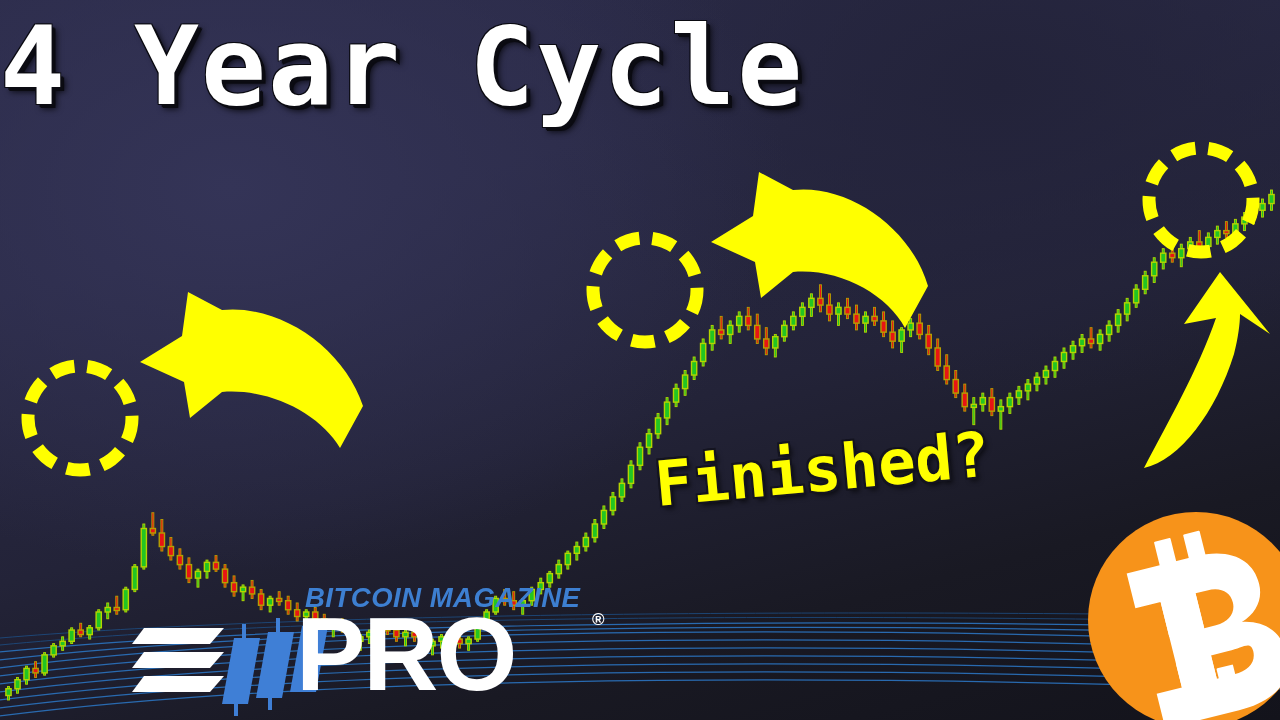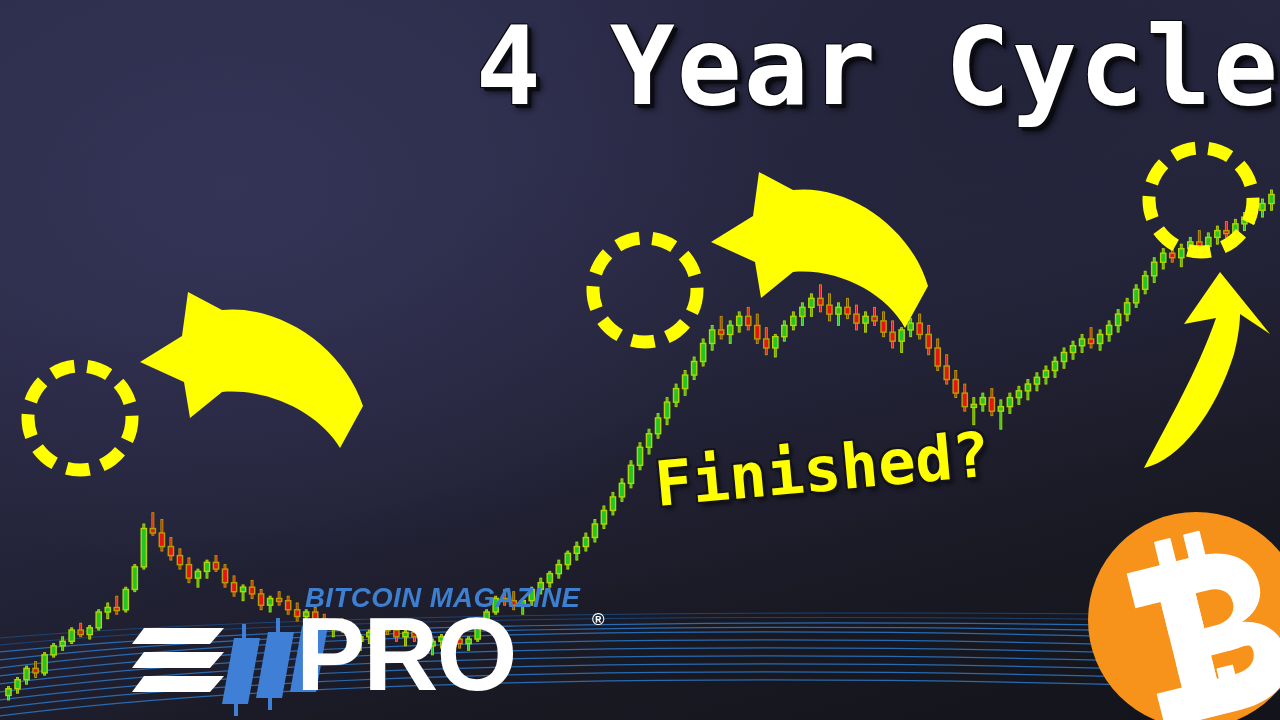--- a/index.html
+++ b/index.html
@@ -9,21 +9,21 @@
     background:
       radial-gradient(ellipse 900px 620px at 18% 26%, #343457 0%, rgba(52,52,87,0) 62%),
       radial-gradient(ellipse 760px 520px at 78% 12%, #23233a 0%, rgba(35,35,58,0) 60%),
       linear-gradient(165deg, #2b2b49 0%, #2a2a46 28%, #232338 55%, #191923 78%, #13131b 100%);
   }
   .layer{position:absolute;left:0;top:0;width:1280px;height:720px;}
   svg{display:block;overflow:visible;}
 
   
   #title{
-    position:absolute;left:0;top:8px;width:1280px;text-align:right;
+    position:absolute;left:0;top:8px;width:1280px;text-align:left;
     font-family:"DejaVu Sans Mono", monospace;
     font-weight:bold;font-size:108px;line-height:118px;color:#ffffff;
     letter-spacing:2px;
     text-shadow:
        3px 3px 0 #0b0b12, 4px 4px 0 #0b0b12, 5px 5px 6px rgba(0,0,0,.75),
       -1px -1px 0 #0b0b12, 1px -1px 0 #0b0b12, -1px 1px 0 #0b0b12;
     white-space:nowrap;
   }
 
   

